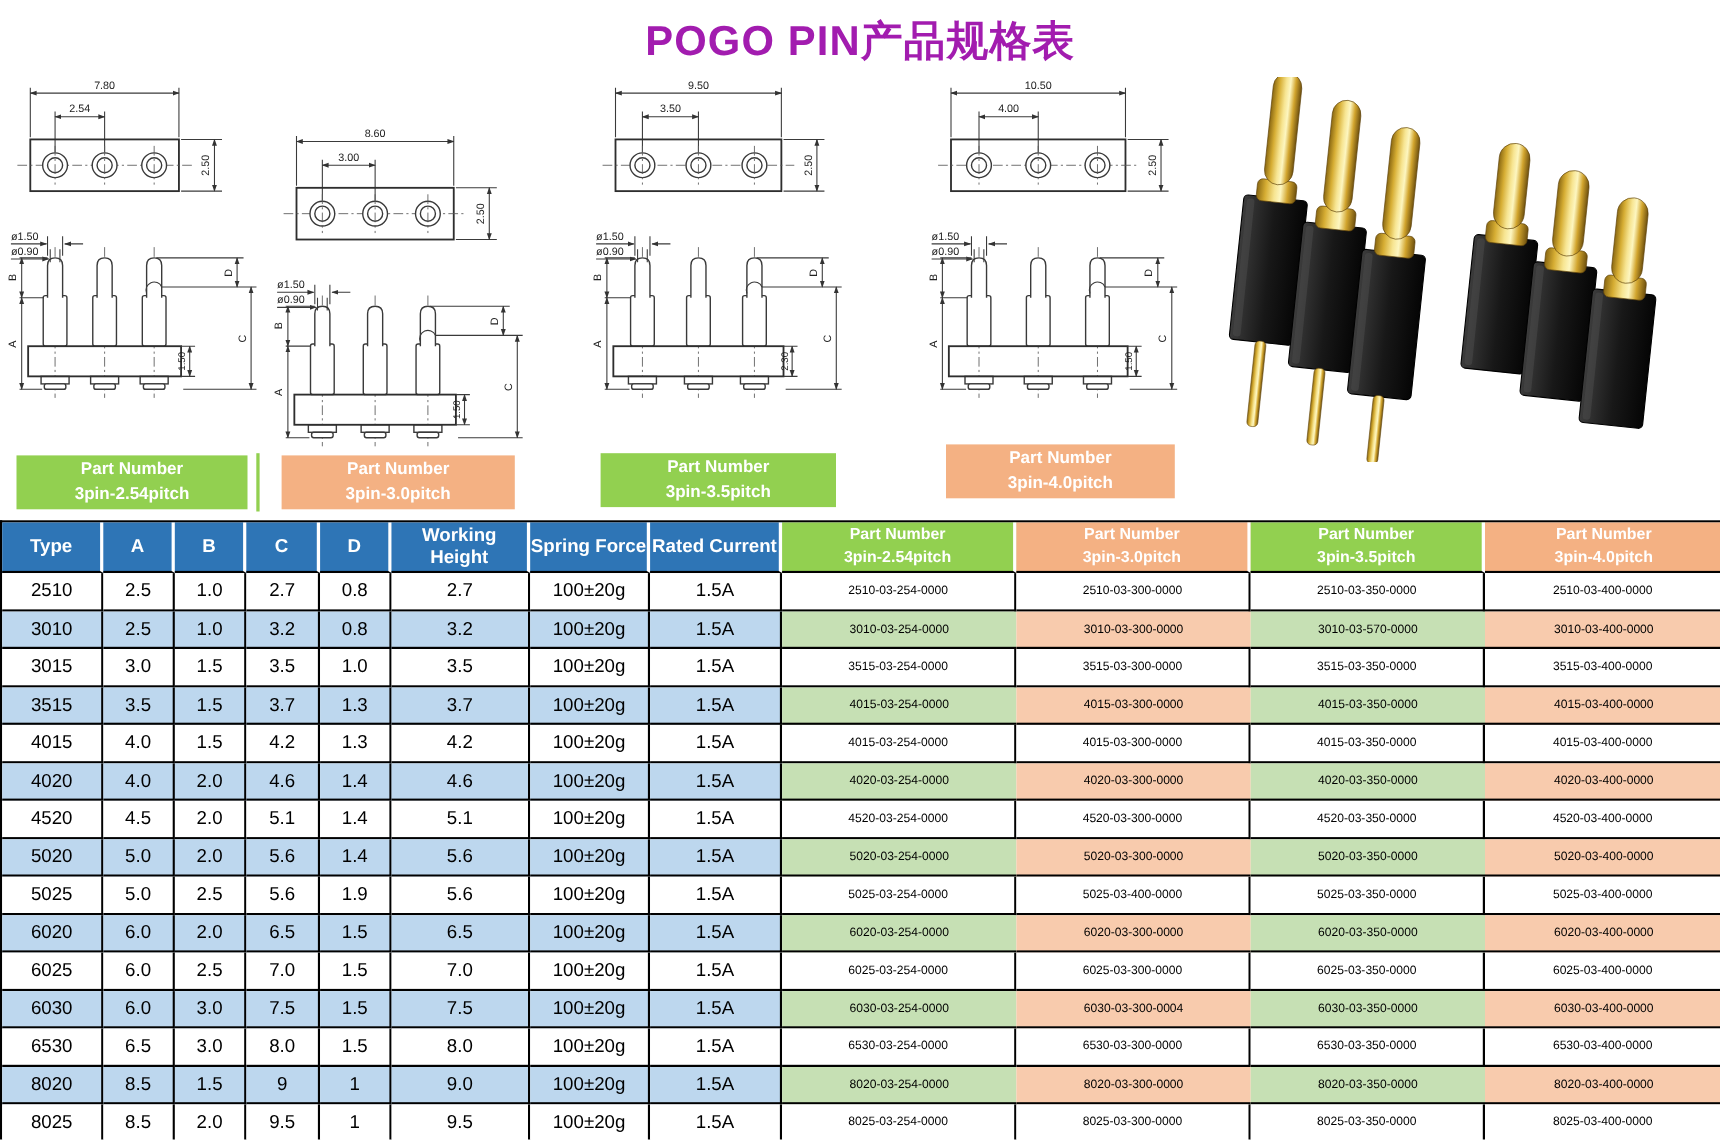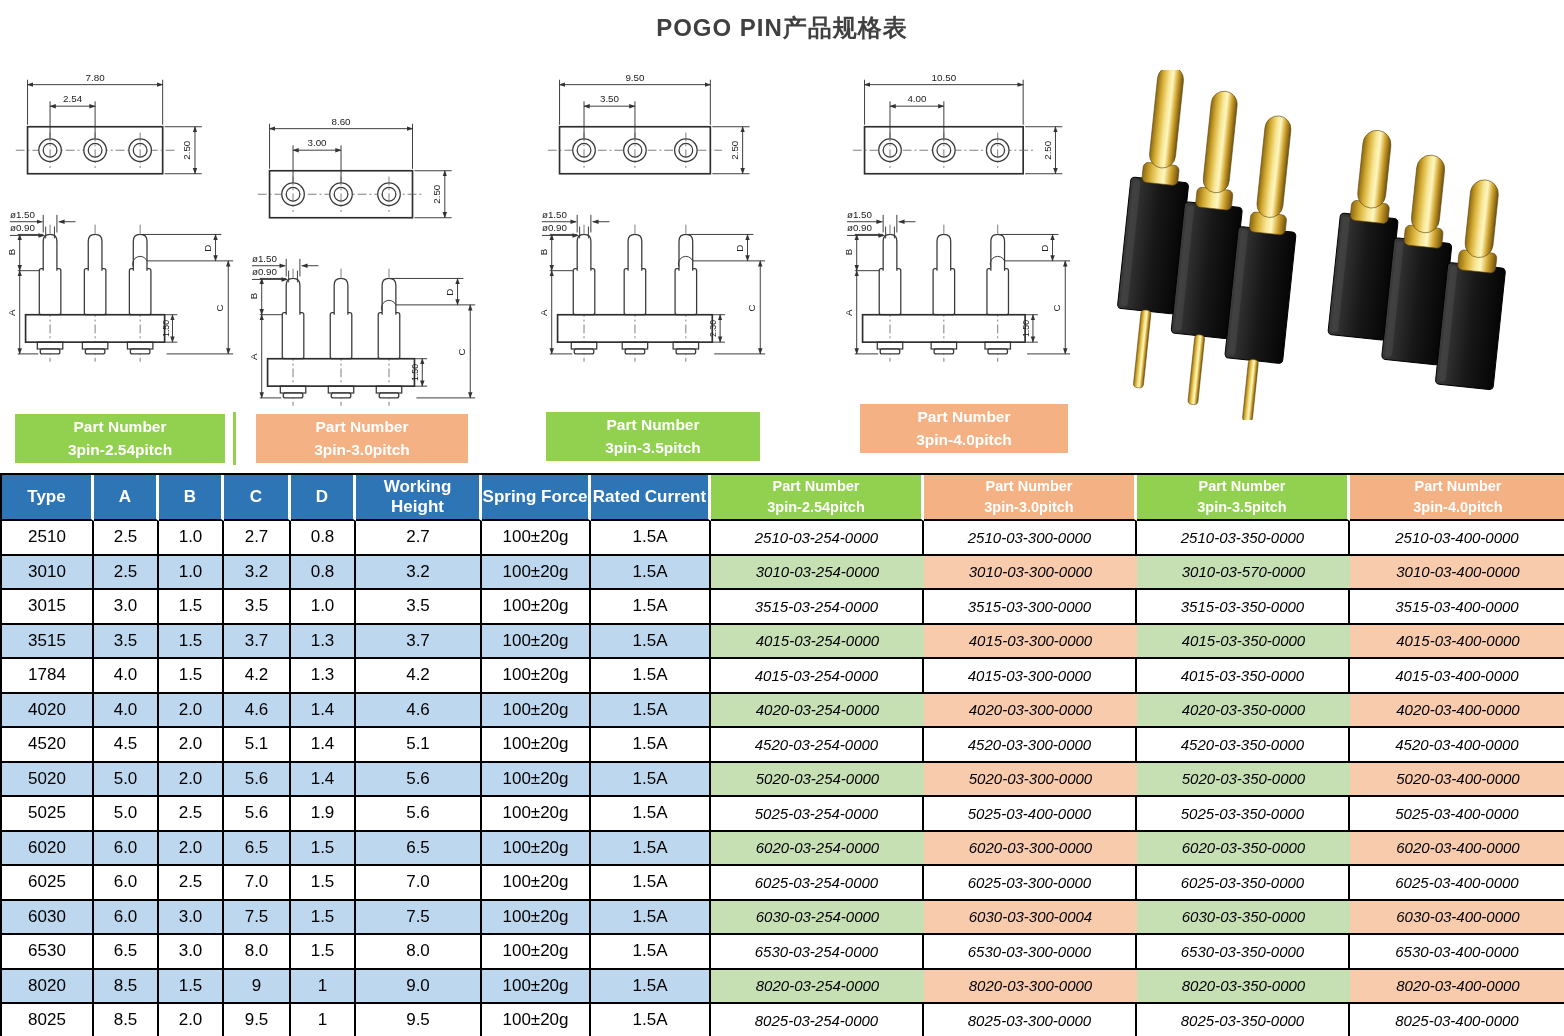--- a/index.html
+++ b/index.html
@@ -1,21 +1,21 @@
 <!DOCTYPE html>
 <html style="--header-blue: #2E75B6; --label-green: #92D050; --label-orange: #F4B183; --row-blue: #BDD7EE; --cell-green: #C6E0B4; --cell-orange: #F8CBAD; --border: #000000;"><head>
 <meta charset="utf-8">
 <style>
   html,body{margin:0;padding:0;background:#fff;}
   body{width:1564px;height:1036px;overflow:hidden;position:relative;
        font-family:"Liberation Sans","DejaVu Sans",sans-serif;color:#000;}
   .page{position:absolute;inset:0;}
 
   .title{position:absolute;left:0;right:0;top:12px;text-align:center;
-         font-size:24px;font-weight:600;letter-spacing:1px;color:#404040;}
+         font-size:38px;font-weight:600;letter-spacing:1px;color:#a21caf;}
 
   .dwg{position:absolute;top:68px;width:235px;height:330px;}
   #dwg0{left:6px;} #dwg1{left:248px;margin-top:44px;} #dwg2{left:538px;} #dwg3{left:843px;}
   .dwg svg .thin{stroke:#3a3a3a;stroke-width:1;fill:none;}
   .dwg svg .med{stroke:#3a3a3a;stroke-width:1.3;fill:#fff;}
   .dwg svg .thick{stroke:#2e2e2e;stroke-width:1.7;fill:none;}
   .dwg svg .cl{stroke:#5a5a5a;stroke-width:0.8;fill:none;stroke-dasharray:9 3 2 3;}
   .dwg svg .dt{fill:#222;text-anchor:middle;font-family:"Liberation Sans",sans-serif;}
 
   .pn-label{position:absolute;height:49px;display:flex;flex-direction:column;
@@ -39,21 +39,21 @@
   table.spec thead tr{height:46px;}
   table.spec tbody tr{height:34.5px;}
   th.hb{background:var(--header-blue);color:#fff;font-size:17px;font-weight:bold;
         border-right:3px solid #fff;border-bottom:2.5px solid #000;}
   th.ph{color:#fff;font-size:14.5px;font-weight:bold;line-height:1.45;
         border-right:3px solid #fff;border-bottom:2.5px solid #000;}
   th.ph.green{background:var(--label-green);}
   th.ph.orange{background:var(--label-orange);}
   th.last{border-right:none;}
   td{font-size:17px;background:#fff;border-right:2px solid #000;border-bottom:2px solid #000;}
-  td.part{font-size:15px;font-style:italic;}
+  td.part{font-size:11px;}
   tr.tinted td{background:var(--row-blue);}
   tr.tinted td.pg{background:var(--cell-green);}
   tr.tinted td.po{background:var(--cell-orange);margin-left:28px;}
   tr.tinted td.part{border-right:0;}
 </style>
 </head>
 <body>
 
 <div class="page">
 
@@ -517,21 +517,21 @@
           <td>1.3</td>
           <td>3.7</td>
           <td>100±20g</td>
           <td>1.5A</td>
           <td class="part pg">4015-03-254-0000</td>
           <td class="part po">4015-03-300-0000</td>
           <td class="part pg">4015-03-350-0000</td>
           <td class="part po">4015-03-400-0000</td>
         </tr>
         <tr>
-          <td>1784</td>
+          <td>4015</td>
           <td>4.0</td>
           <td>1.5</td>
           <td>4.2</td>
           <td>1.3</td>
           <td>4.2</td>
           <td>100±20g</td>
           <td>1.5A</td>
           <td class="part pg">4015-03-254-0000</td>
           <td class="part po">4015-03-300-0000</td>
           <td class="part pg">4015-03-350-0000</td>

